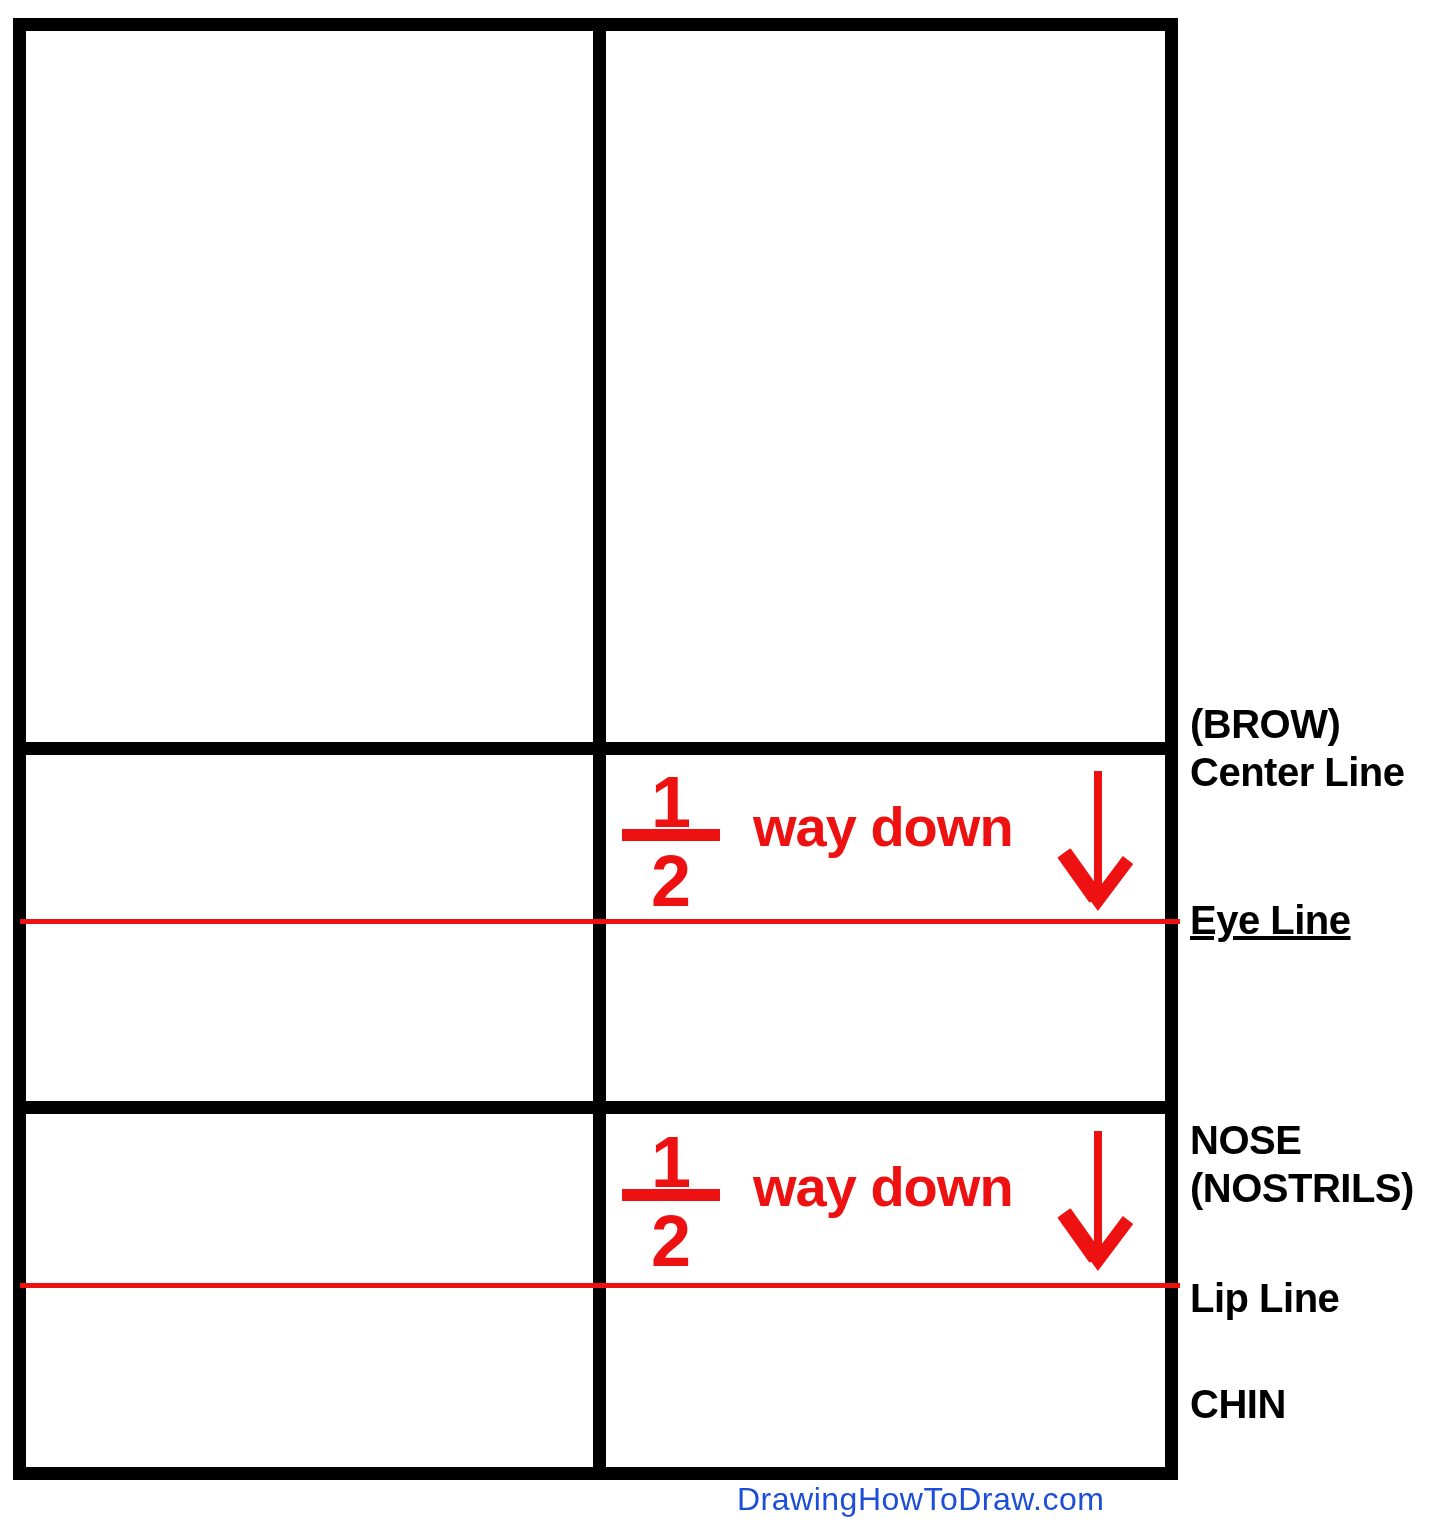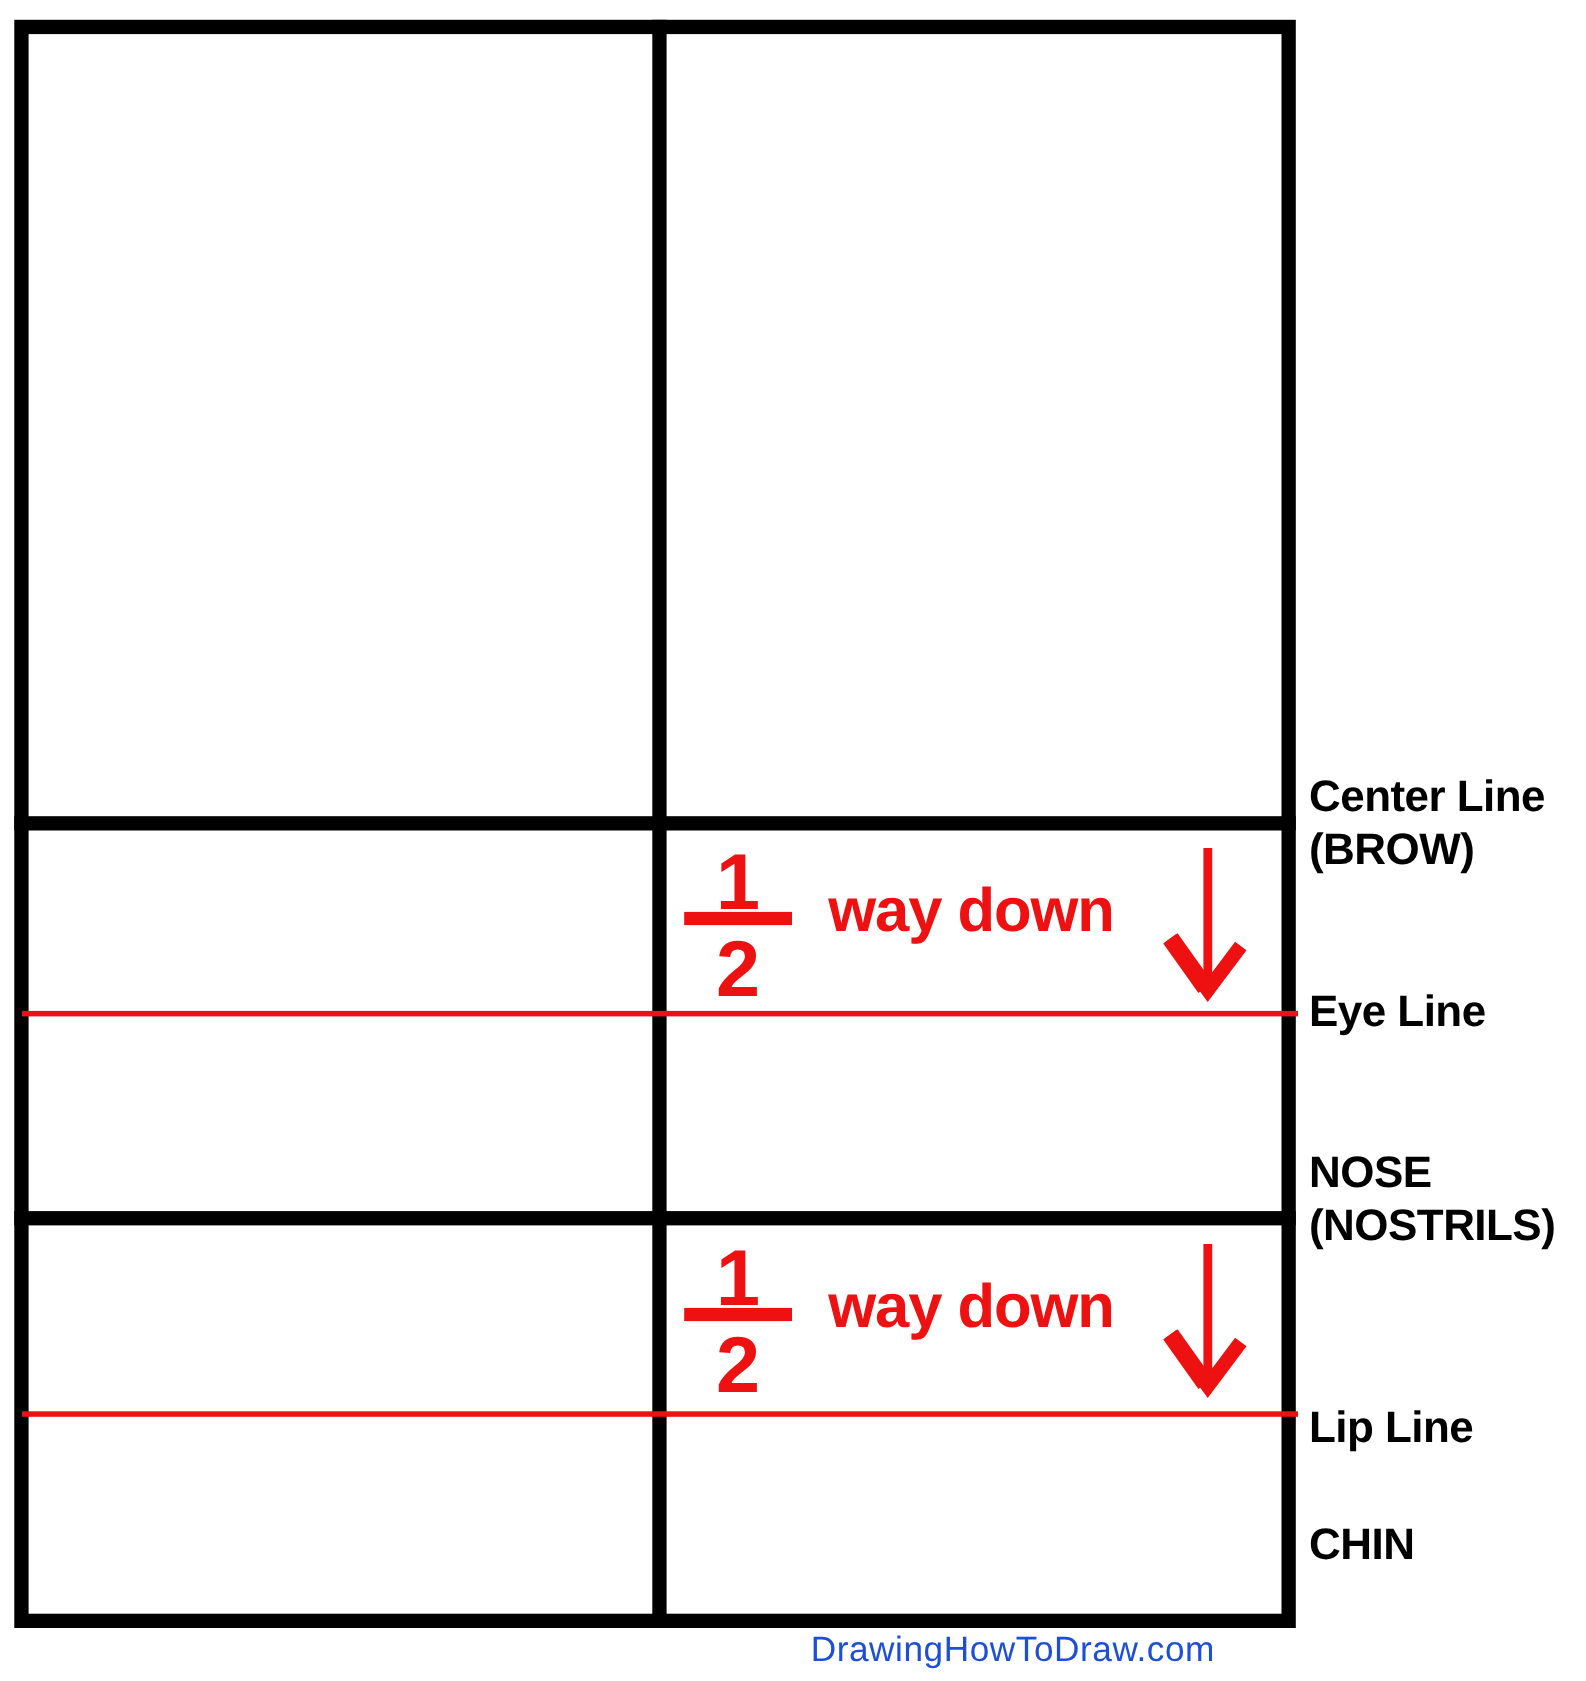--- a/index.html
+++ b/index.html
@@ -88,22 +88,22 @@
   .lbl {
     left: 1190px;
     color: #000;
     font-weight: bold;
     font-size: 40px;
     line-height: 48px;
     letter-spacing: -0.5px;
     white-space: nowrap;
   }
   .lbl-center { top: 700px; }
-  .lbl-eye    { top: 896px; }
-  .lbl-nose   { top: 1042px; }
+  .lbl-eye    { top: 896px; text-decoration: underline; }
+  .lbl-nose   { top: 1116px; }
   .lbl-lip    { top: 1274px; }
   .lbl-chin   { top: 1380px; }
 
   
   .watermark {
     left: 737px; top: 1483px;
     color: #1d4ed8;
     font-size: 32px;
     line-height: 1;
     letter-spacing: 0.5px;
@@ -137,22 +137,22 @@
   <div class="abs frac-bar g2-bar"></div>
   <div class="abs frac-digit g2-den">2</div>
   <div class="abs way-down g2-way">way down</div>
   <svg class="abs arrow-svg g2" viewBox="0 0 100 148">
     <line x1="48" y1="6" x2="48" y2="130" stroke="#ee1111" stroke-width="8"></line>
     <line x1="14" y1="88" x2="46" y2="133" stroke="#ee1111" stroke-width="16"></line>
     <path d="M14 88 L48 135 L78 95" fill="none" stroke="#ee1111" stroke-width="13"></path>
   </svg>
 
   <div class="abs lbl lbl-center">
+    <div>(BROW)</div>
     <div>Center Line</div>
-    <div>(BROW)</div>
   </div>
   <div class="abs lbl lbl-eye">Eye Line</div>
   <div class="abs lbl lbl-nose">
     <div>NOSE</div>
     <div>(NOSTRILS)</div>
   </div>
   <div class="abs lbl lbl-lip">Lip Line</div>
   <div class="abs lbl lbl-chin">CHIN</div>
 
   <div class="abs watermark">DrawingHowToDraw.com</div>

